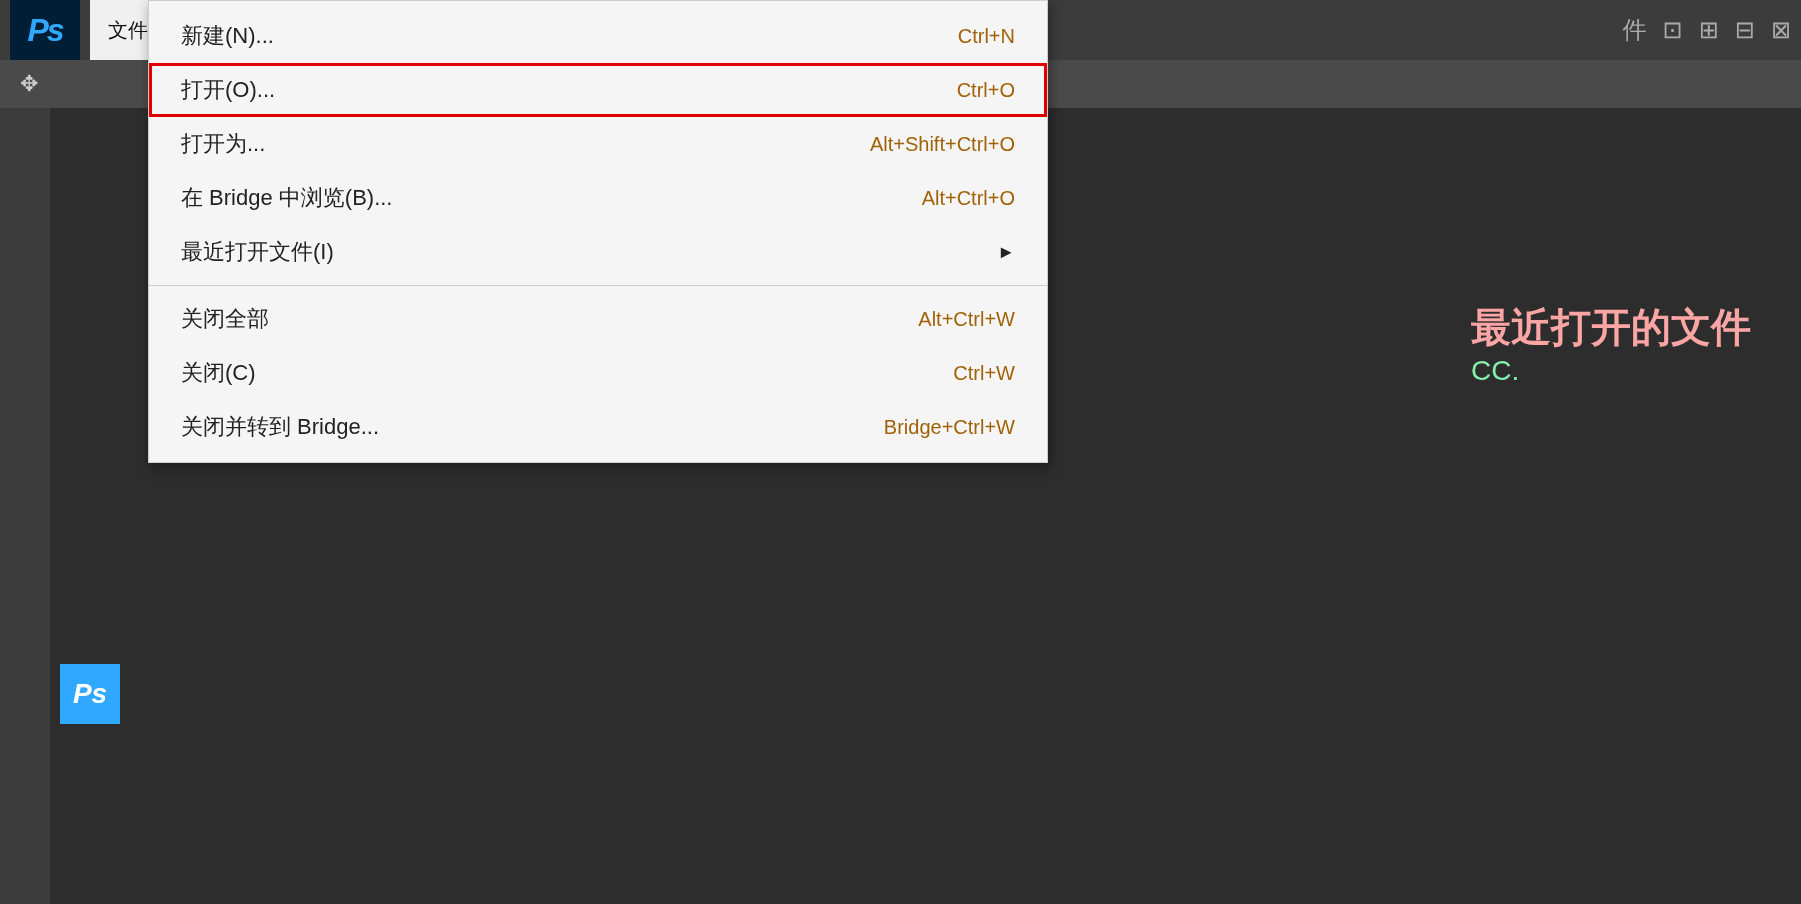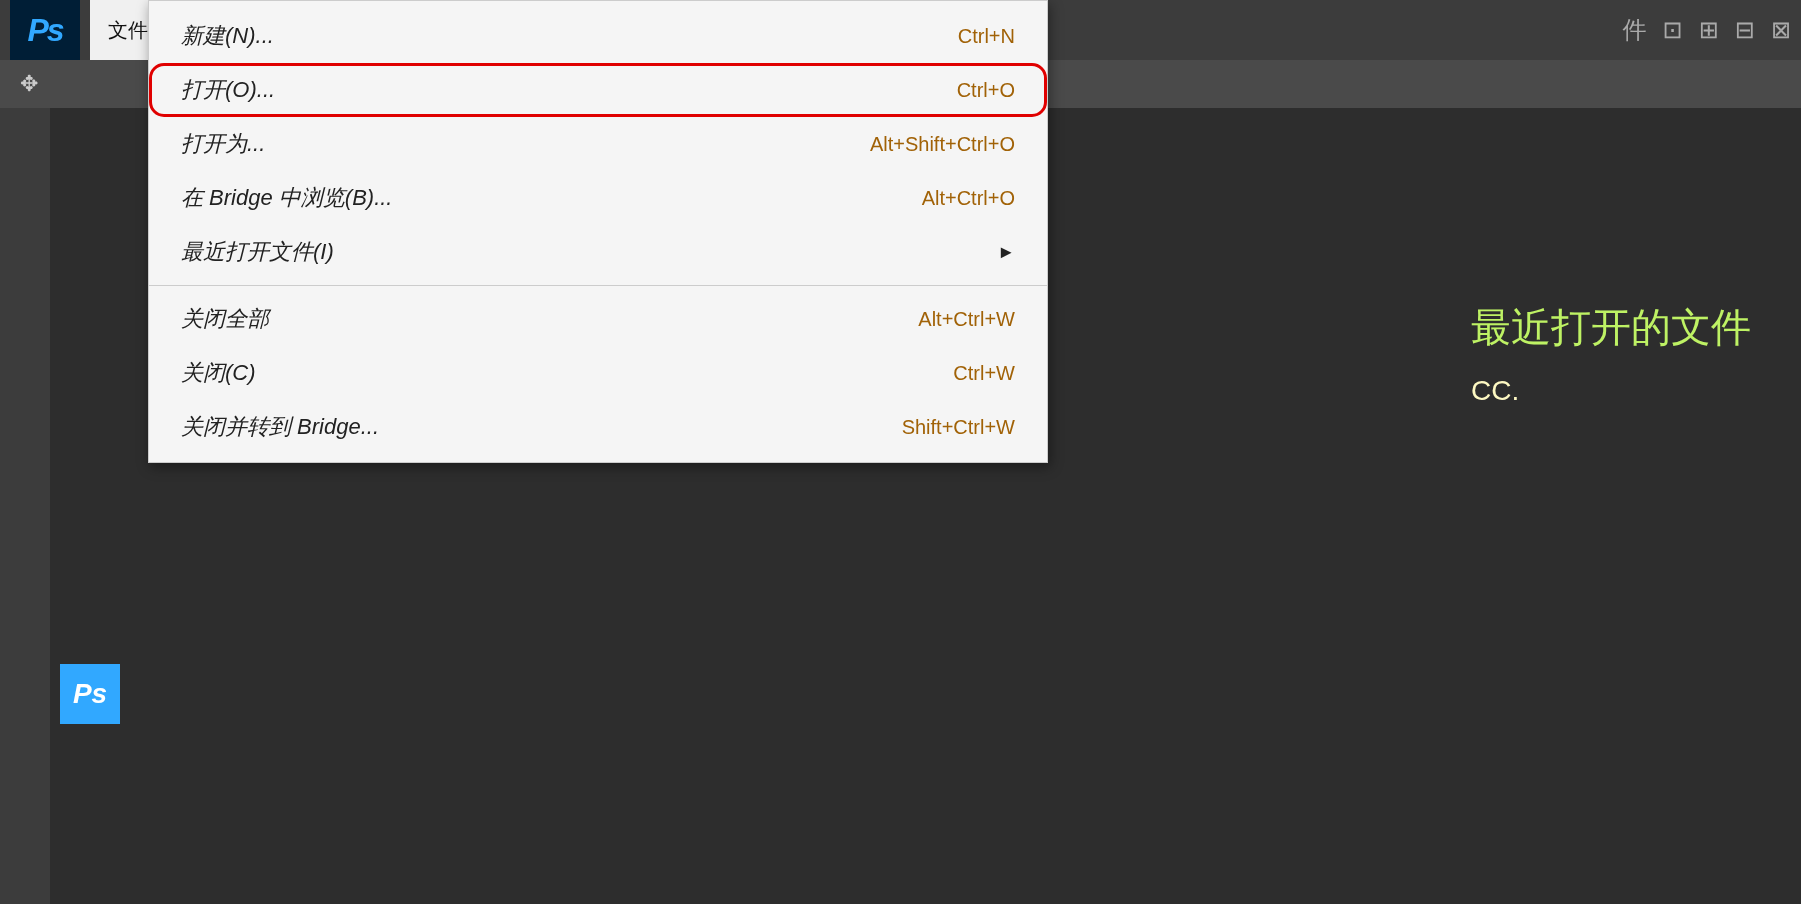--- a/index.html
+++ b/index.html
@@ -136,53 +136,50 @@
       justify-content: space-between;
       padding: 12px 32px;
       font-size: 22px;
       color: #222;
       cursor: pointer;
       position: relative;
     }
 
     .dropdown-item .item-label {
       font-size: 22px;
-      font-style: italic;
     }
 
     .dropdown-item .item-shortcut {
       font-size: 20px;
       color: #a16207;
     }
 
     .dropdown-item.highlighted {
       outline: 3px solid #e00000;
       outline-offset: -3px;
-      border-radius: 15px;
     }
 
     .dropdown-separator {
       height: 1px;
       background-color: #ccc;
       margin: 6px 0;
     }
 
     .dropdown-item .submenu-arrow {
       font-size: 18px;
     }
 
     .right-content-title {
-      color: #bef264;
+      color: #fca5a5;
       font-size: 40px;
-      font-weight: normal;
-      margin-bottom: 20px;
+      font-weight: bold;
     }
 
     .right-content-sub {
-      color: #fef9c3;
+      color: #86efac;
       font-size: 28px;
     }
 
     
     .canvas-area {
       position: absolute;
       left: 50px;
       top: 108px;
       right: 0;
       bottom: 0;
@@ -275,20 +272,20 @@
     <span class="item-shortcut">Alt+Ctrl+W</span>
   </div>
 
   <div class="dropdown-item">
     <span class="item-label">关闭(C)</span>
     <span class="item-shortcut">Ctrl+W</span>
   </div>
 
   <div class="dropdown-item">
     <span class="item-label">关闭并转到 Bridge...</span>
-    <span class="item-shortcut">Shift+Ctrl+W</span>
+    <span class="item-shortcut">Bridge+Ctrl+W</span>
   </div>
 </div>
 
 <div style="position:absolute; right:50px; top:300px; text-align:left;">
   <div class="right-content-title">最近打开的文件</div>
   <div class="right-content-sub">CC.</div>
 </div>
 
 </body></html>

